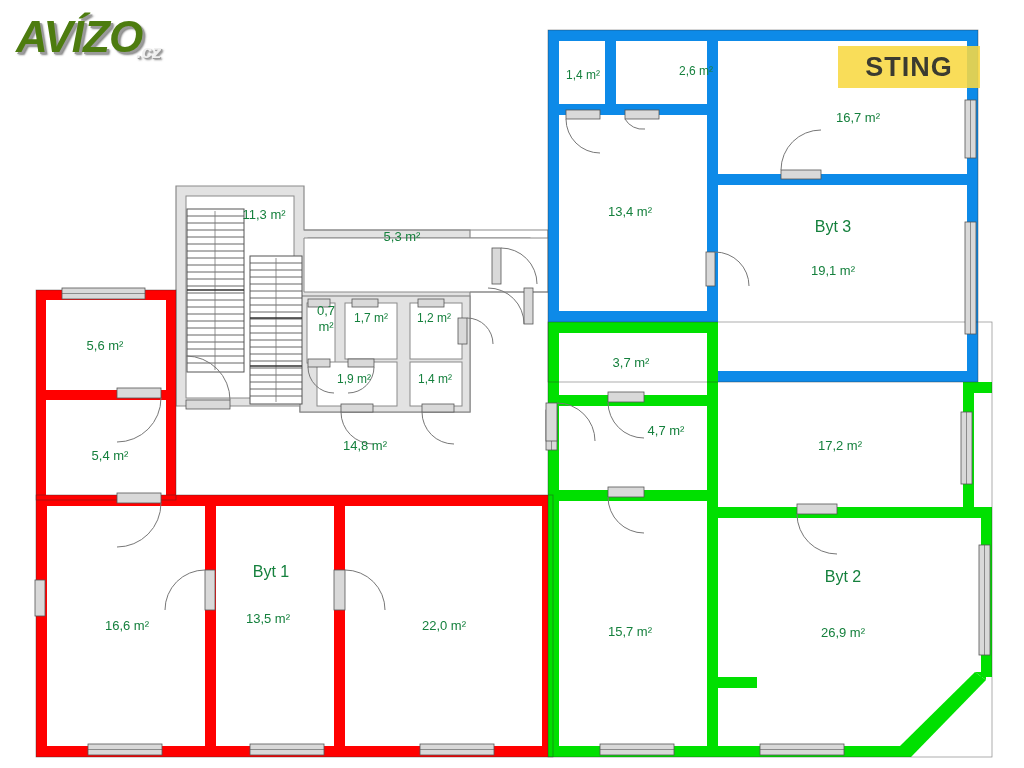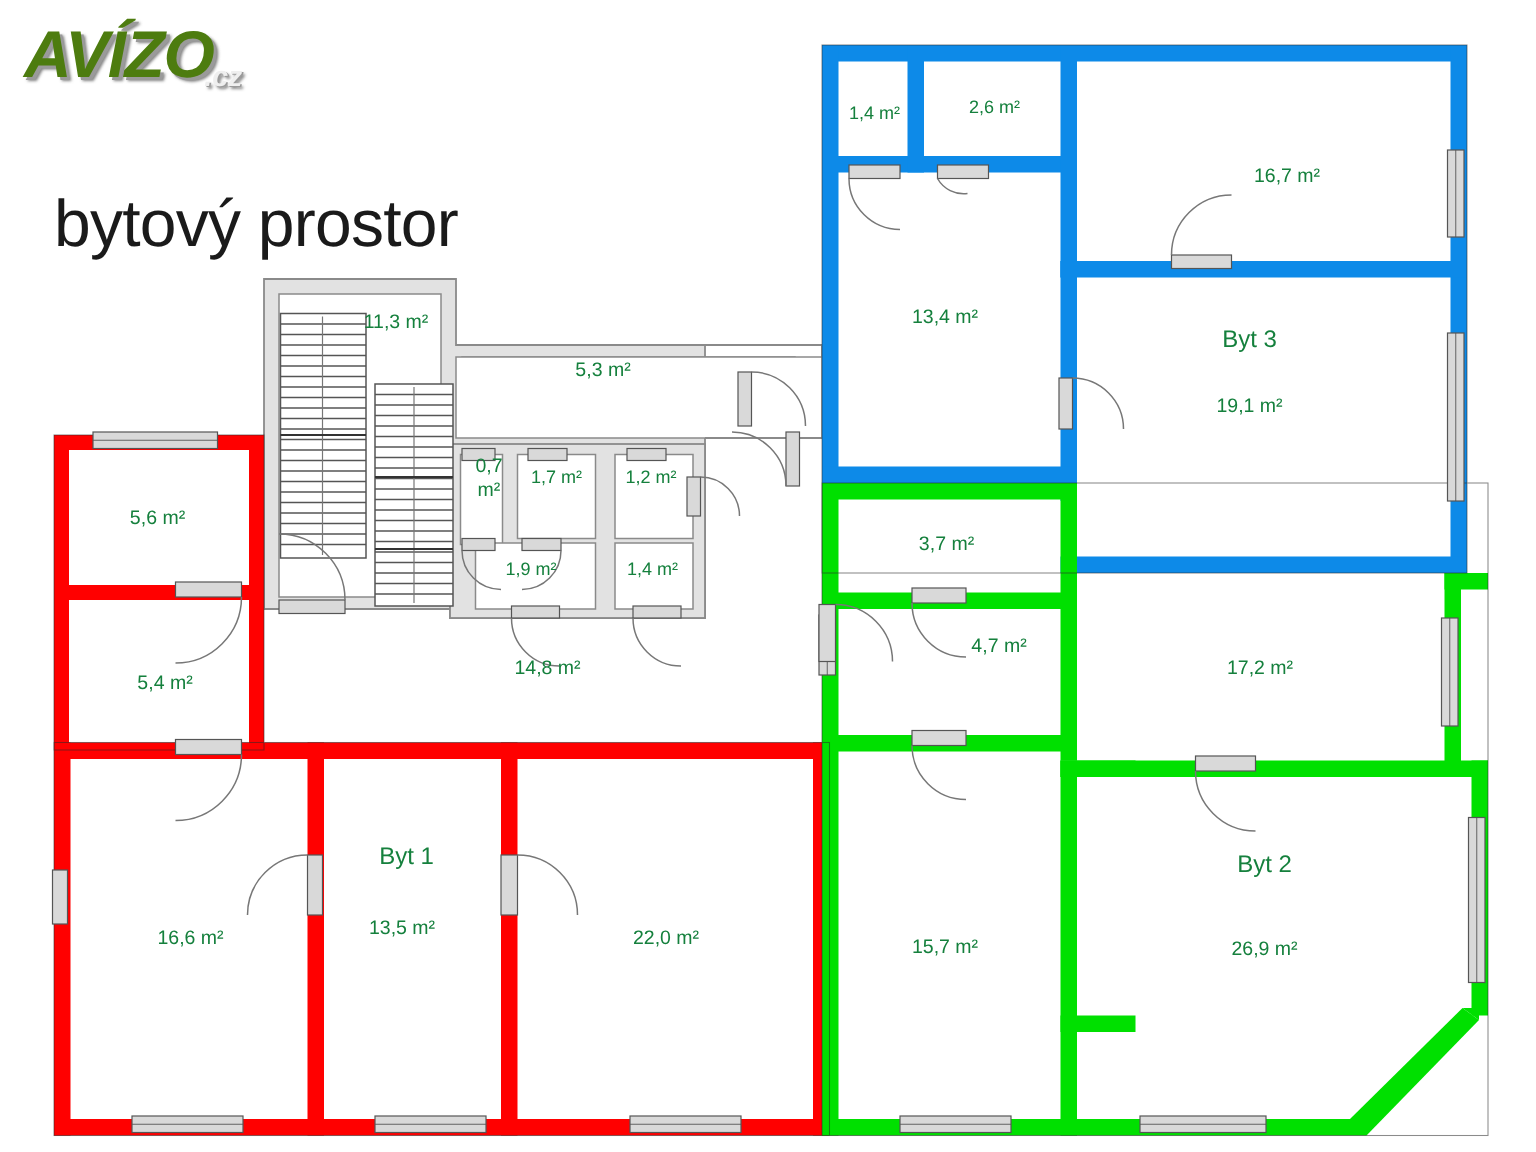--- a/index.html
+++ b/index.html
@@ -325,26 +325,26 @@
       <rect x="546" y="403" width="11" height="38" fill="#D9D9D9" stroke="#555" stroke-width="0.8"></rect>
       <path d="M557,403 A38,38 0 0 1 595,441" fill="none" stroke="#777" stroke-width="1"></path>
 
       <rect x="797" y="504" width="40" height="10" fill="#D9D9D9" stroke="#555" stroke-width="0.8"></rect>
       <path d="M797,514 A40,40 0 0 0 837,554" fill="none" stroke="#777" stroke-width="1"></path>
     </g>
   </svg>
 
   <div id="room-labels">
       <div class="room-label tiny" style="left: 583px; top: 75px;">1,4 m²</div>
-      <div class="room-label tiny" style="left: 663px; top: 71px; text-align: center;">2,6 m²</div>
+      <div class="room-label tiny" style="left: 696px; top: 71px; text-align: center;">2,6 m²</div>
       <div class="room-label" style="left: 838px; top: 117px; margin-left: 20px;">16,7 m²</div>
       <div class="room-label" style="left: 630px; top: 211px; text-align: right;">13,4 m²</div>
       <div class="room-label" style="left: 833px; top: 270px;">19,1 m²</div>
       <div class="room-label" style="left: 264px; top: 214px;">11,3 m²</div>
-      <div class="room-label" style="left: 402px; top: 246px;">5,3 m²</div>
+      <div class="room-label" style="left: 402px; top: 236px;">5,3 m²</div>
       <div class="room-label stack" style="left: 326px; top: 319px;">0,7 m²</div>
       <div class="room-label tiny" style="left: 371px; top: 318px;">1,7 m²</div>
       <div class="room-label tiny" style="left: 434px; top: 318px;">1,2 m²</div>
       <div class="room-label tiny" style="left: 354px; top: 379px;">1,9 m²</div>
       <div class="room-label tiny" style="left: 435px; top: 379px;">1,4 m²</div>
       <div class="room-label" style="left: 365px; top: 445px;">14,8 m²</div>
       <div class="room-label" style="left: 105px; top: 345px;">5,6 m²</div>
       <div class="room-label" style="left: 110px; top: 455px;">5,4 m²</div>
       <div class="room-label" style="left: 127px; top: 625px;">16,6 m²</div>
       <div class="room-label" style="left: 268px; top: 618px;">13,5 m²</div>
@@ -353,21 +353,23 @@
       <div class="room-label" style="left: 666px; top: 430px;">4,7 m²</div>
       <div class="room-label" style="left: 840px; top: 445px;">17,2 m²</div>
       <div class="room-label" style="left: 630px; top: 631px;">15,7 m²</div>
       <div class="room-label" style="left: 843px; top: 632px;">26,9 m²</div>
       <div class="room-label apt" style="left: 271px; top: 572px;">Byt 1</div>
       <div class="room-label apt" style="left: 843px; top: 577px;">Byt 2</div>
       <div class="room-label apt" style="left: 833px; top: 227px;">Byt 3</div>
     </div>
 
   <div id="title-block">
-    <span class="tline">bytový prostor</span>
   </div>
 
   <div id="watermark">
     <span class="wm-main">AVÍZO</span><span class="wm-tld">.cz</span>
   </div>
 
+  <div id="sting-logo">
+    <span class="sting-text">STING</span>
+  </div>
 
 </div>
 
 </body></html>

